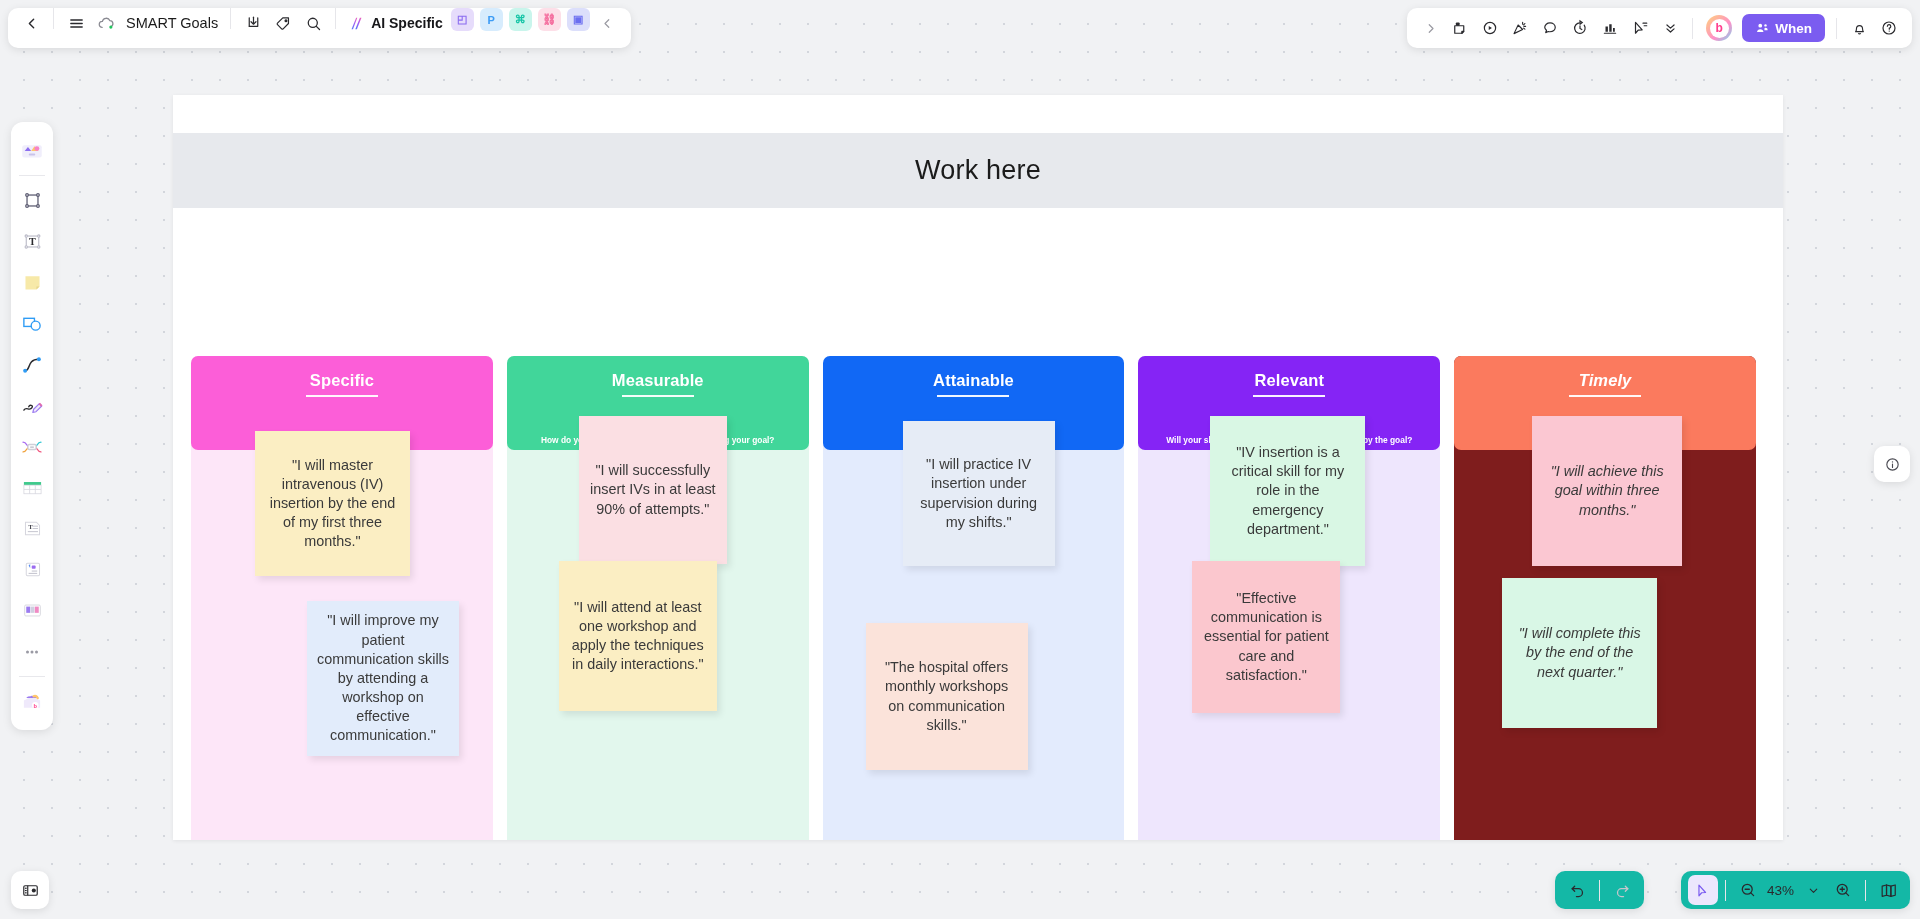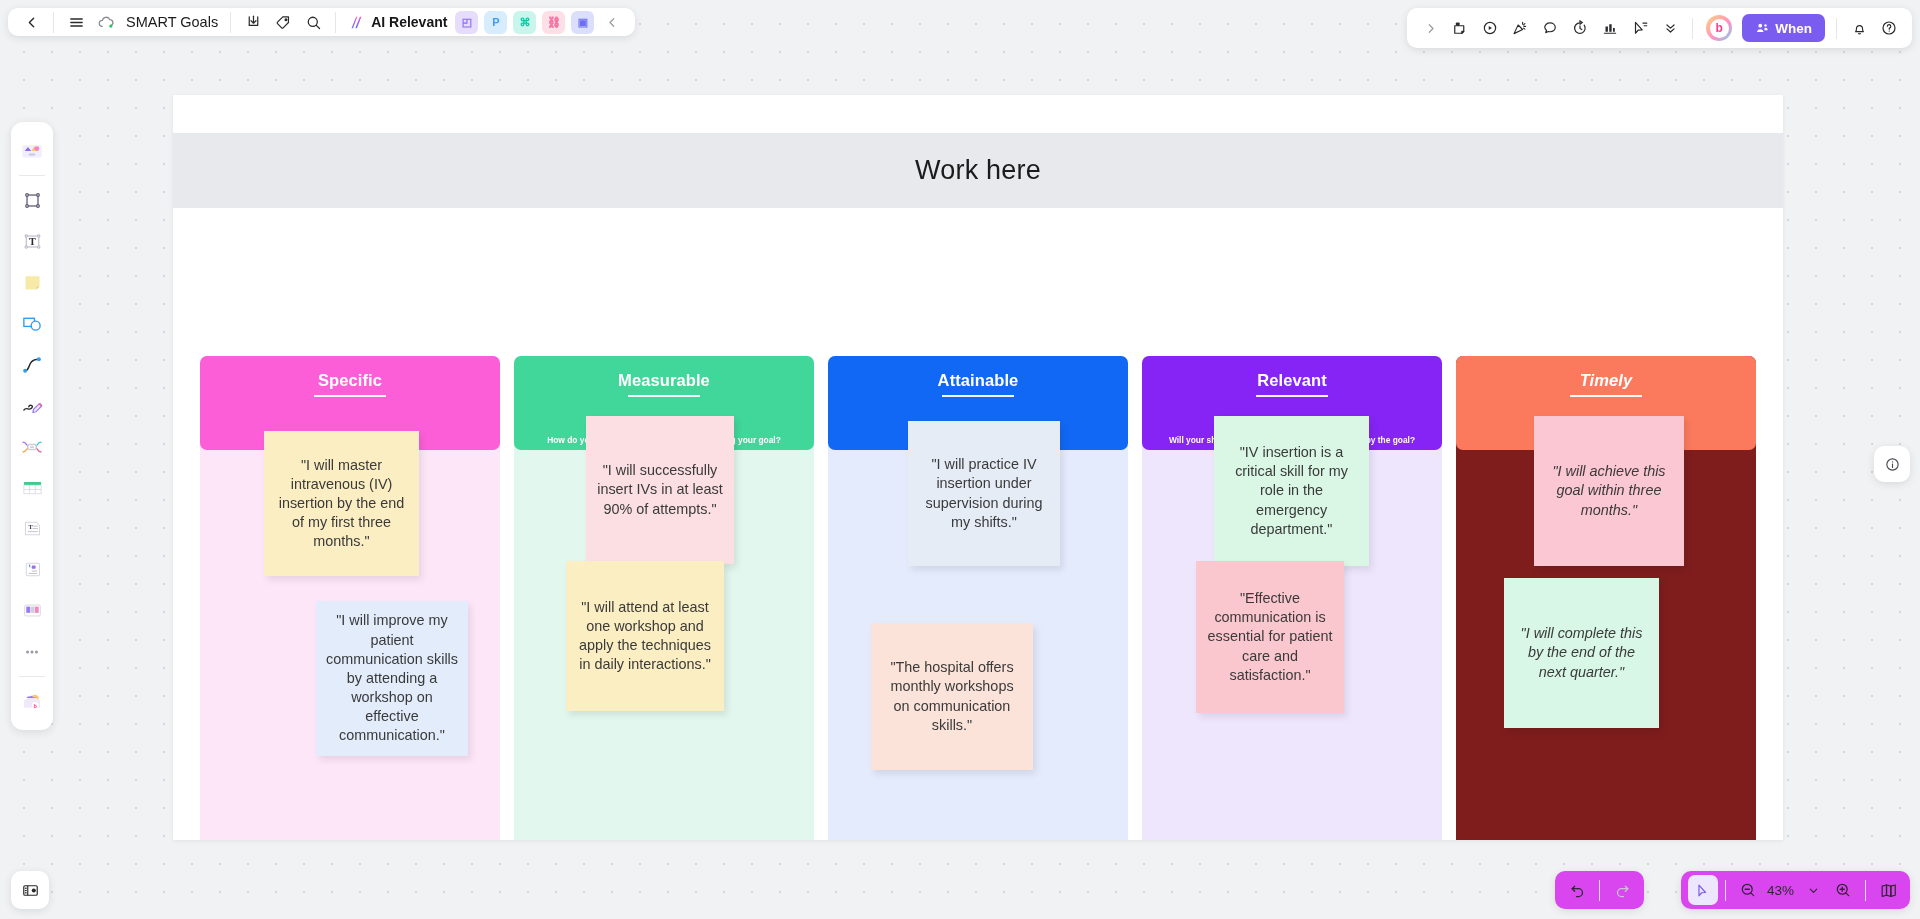--- a/index.html
+++ b/index.html
@@ -35,21 +35,21 @@
   }
   .board-title {
     font-size: 27px; color: #1b1b1b; font-weight: 400; letter-spacing: .2px;
   }
 
   
   .columns {
     position: absolute; left: 0; top: 148px;
     width: 100%; height: 597px;
     display: flex; gap: 14px;
-    padding: 113px 27px 0 27px;
+    padding: 113px 27px 0 18px;
   }
   .col {
     flex: 1 1 0;
     display: flex; flex-direction: column;
     border-radius: 7px 7px 0 0;
     position: relative;
     padding: 0 6px;
     min-width: 0;
   }
   .col-head {
@@ -99,24 +99,24 @@
   .rail-item {
     width: 34px; height: 34px; margin: 3.5px 0;
     display: flex; align-items: center; justify-content: center;
     border-radius: 7px; cursor: pointer;
   }
   .rail-sep { width: 26px; height: 1px; background: #e8e8ec; margin: 4px 0; }
 
   
   .topbar {
     position: absolute; left: 8px; top: 8px;
-    height: 28px;
+    height: 40px;
     background: #fff; border-radius: 10px;
     box-shadow: 0 2px 8px rgba(0,0,0,.10);
-    display: flex; align-items: center;
+    display: flex; align-items: flex-start;
     padding: 0 8px;
   }
   .tb-btn {
     height: 30px; min-width: 30px; padding: 0 5px;
     display: flex; align-items: center; justify-content: center;
     border-radius: 7px; cursor: pointer; gap: 6px;
   }
   .tb-sep { width: 1px; height: 21px; background: #e6e6ea; margin: 0 7px; }
   .doc-title { font-size: 14.5px; color: #1b1b1b; white-space: nowrap; }
   .ai-label { font-size: 14px; color: #17171a; font-weight: 600; white-space: nowrap; }
@@ -148,21 +148,21 @@
   }
   .brand-badge .inner {
     width: 19px; height: 19px; border-radius: 50%;
     background: #fff; display:flex; align-items:center; justify-content:center;
     font-size: 12px; font-weight: 700; color: #ff3f8e;
   }
 
   
   .undo-group, .zoom-group {
     position: absolute; bottom: 10px; height: 38px;
-    background: #d946ef; border-radius: 10px;
+    background: #14b8a6; border-radius: 10px;
     box-shadow: 0 2px 8px rgba(0,0,0,.10);
     display: flex; align-items: center; padding: 12px 7px;
   }
   .undo-group { right: 276px; }
   .zoom-group { right: 10px; }
   .zoom-level { font-size: 13.5px; color: #2a2a2e; padding: 0 4px; min-width: 34px; text-align:center; }
 
   
   .info-btn {
     position: absolute; right: 10px; top: 446px;
@@ -419,21 +419,21 @@
           <defs>
             <linearGradient id="aig" x1="0" y1="1" x2="1" y2="0">
               <stop offset="0" stop-color="#4f7bf7"></stop>
               <stop offset=".5" stop-color="#9b5cf6"></stop>
               <stop offset="1" stop-color="#f35fb4"></stop>
             </linearGradient>
           </defs>
           <path d="M5 20 11.5 4h1.6L7 20z" fill="url(#aig)"></path>
           <path d="M12.5 20 19 4h-2.2L10.3 20z" fill="url(#aig)"></path>
         </svg>
-      <span class="ai-label">AI Relevant</span>
+      <span class="ai-label">AI Specific</span>
     </div>
     <div id="app-chips" style="display:flex;align-items:center;">
         <div class="app-chip" style="background: rgb(230, 220, 251); color: rgb(140, 109, 240);">◰</div>
         <div class="app-chip" style="background: rgb(215, 236, 253); color: rgb(61, 156, 245);">P</div>
         <div class="app-chip" style="background: rgb(201, 245, 236); color: rgb(22, 197, 166);">⌘</div>
         <div class="app-chip" style="background: rgb(253, 223, 232); color: rgb(244, 103, 154);">⛓</div>
         <div class="app-chip" style="background: rgb(220, 223, 251); color: rgb(107, 110, 240);">▣</div>
       </div>
     <div class="tb-btn">
       <svg width="15" height="15" viewBox="0 0 24 24" fill="none" stroke="#9a9aa2" stroke-width="1.9" stroke-linecap="round" stroke-linejoin="round">

